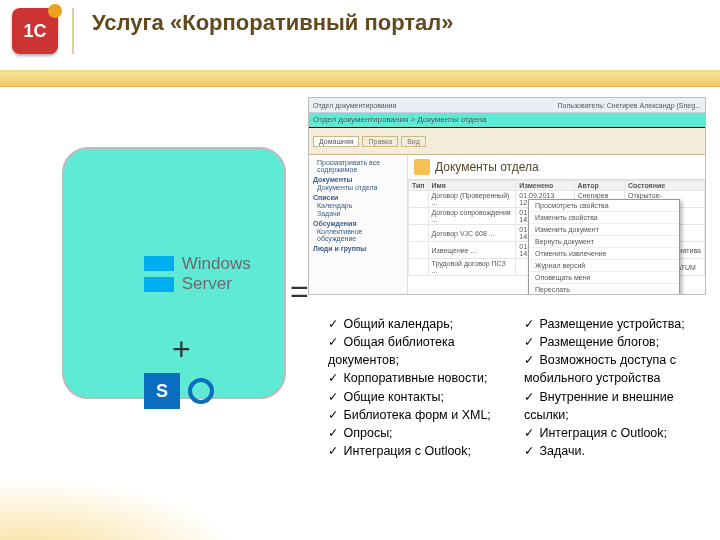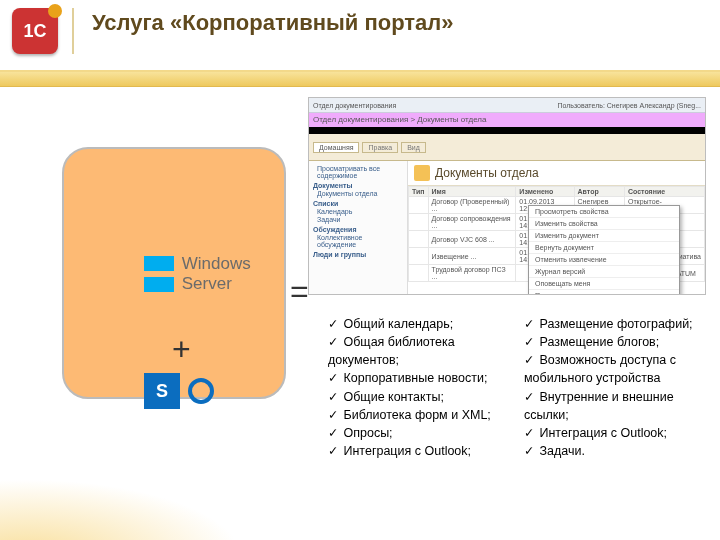--- a/index.html
+++ b/index.html
@@ -3,36 +3,36 @@
 <meta charset="utf-8">
 <style>
   html,body{margin:0;padding:0;width:720px;height:540px;font-family:Arial,Helvetica,sans-serif;background:#fff;overflow:hidden}
   .header{height:70px;position:relative;border-bottom:2px solid #f3d98a}
   .logo-1c{position:absolute;left:12px;top:8px;width:46px;height:46px;background:#c33;color:#fff;font-size:18px;font-weight:bold;display:flex;align-items:center;justify-content:center;border-radius:8px;box-shadow:0 2px 3px rgba(0,0,0,.3)}
   .logo-1c::after{content:"";position:absolute;right:-4px;top:-4px;width:14px;height:14px;border-radius:50%;background:#e9a21a}
   .vline{position:absolute;left:72px;top:8px;width:2px;height:46px;background:#e0cf9a}
   .title{position:absolute;left:92px;top:10px;font-size:22px;color:#604a1e;font-weight:bold}
   .accent-bar{height:14px;background:linear-gradient(#f8e39b,#eec95e);border-bottom:1px solid #e2b94f}
   .body{position:relative;height:calc(540px - 70px - 14px)}
-  .box-left{position:absolute;left:62px;top:60px;width:220px;height:248px;border:2px solid #bbb;border-radius:26px;background:#fdba74}
+  .box-left{position:absolute;left:62px;top:60px;width:220px;height:248px;border:2px solid #bbb;border-radius:26px;background:#5eead4}
   .plus{position:absolute;left:108px;top:182px;font-size:32px;color:#333}
   .equals{position:absolute;left:290px;top:186px;font-size:32px;color:#333}
   .brand-row{position:absolute;display:flex;align-items:center;gap:8px}
   .ws-row{left:80px;top:105px}
   .sp-row{left:80px;top:224px}
   .win-icon{width:36px;height:36px;display:inline-block;position:relative}
   .win-icon span{position:absolute;width:15px;height:15px;background:#00adef}
   .win-icon span.a{left:0;top:0}.win-icon span.b{right:0;top:0}.win-icon span.c{left:0;bottom:0}.win-icon span.d{right:0;bottom:0}
   .ws-text{font-size:17px;color:#6b6b6b}
   .sp-tile{width:36px;height:36px;background:#0b6dbf;color:#fff;display:flex;align-items:center;justify-content:center;font-weight:bold;font-size:18px}
   .sp-ring{width:18px;height:18px;border:4px solid #0b6dbf;border-radius:50%}
   .sp-text{font-size:19px;color:#444}
   .screenshot{position:absolute;left:308px;top:10px;width:396px;height:196px;border:1px solid #bdbdbd;background:#f6f6f4;font-size:8px;color:#555;overflow:hidden}
   .sc-top{height:14px;background:#eaeff5;border-bottom:1px solid #ccd;padding:0 4px;display:flex;justify-content:space-between;align-items:center;font-size:7px}
-  .sc-crumb{height:14px;background:#f0abfc;border-bottom:7px solid #000000;padding:0 4px;line-height:14px}
+  .sc-crumb{height:14px;background:#5eead4;border-bottom:1px solid #000000;padding:0 4px;line-height:14px}
   .sc-ribbon{height:26px;background:#f4ecd8;border-bottom:1px solid #c7b98c;display:flex;align-items:center;gap:3px;padding:0 4px}
   .sc-ribbon .tab{padding:1px 5px;border:1px solid #c7b98c;background:#fff;font-size:7px}
   .sc-ribbon .tab.off{background:#f4ecd8;color:#777}
   .sc-body{display:flex;height:calc(100% - 54px)}
   .sc-side{width:90px;background:#fbfbfb;border-right:1px solid #ddd;padding:3px 4px}
   .sc-side .hd{color:#385d8a;font-weight:bold;margin-top:3px;font-size:7px}
   .sc-side .lnk{color:#385d8a;margin:1px 0 1px 4px;font-size:7px}
   .sc-main{flex:1;background:#fff;position:relative}
   .sc-title{font-size:12px;color:#58492b;padding:4px 6px;border-bottom:1px solid #e3dcc6;display:flex;align-items:center;gap:5px}
   .sc-folder{width:16px;height:16px;background:#f4c156;display:inline-block;border-radius:2px}
@@ -173,21 +173,21 @@
     <ul class="col1" id="feat-col1">
         <li>Общий календарь;</li>
         <li>Общая библиотека документов;</li>
         <li>Корпоративные новости;</li>
         <li>Общие контакты;</li>
         <li>Библиотека форм и XML;</li>
         <li>Опросы;</li>
         <li>Интеграция с Outlook;</li>
       </ul>
     <ul class="col2" id="feat-col2">
-        <li>Размещение фотографий;</li>
+        <li>Размещение устройства;</li>
         <li>Размещение блогов;</li>
         <li>Возможность доступа с мобильного устройства</li>
         <li>Внутренние и внешние ссылки;</li>
         <li>Интеграция с Outlook;</li>
         <li>Задачи.</li>
       </ul>
   </div>
 
   <div class="corner-swoosh"></div>
 </div>

